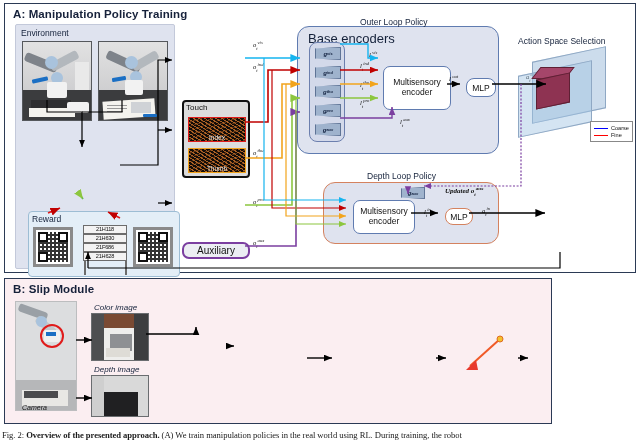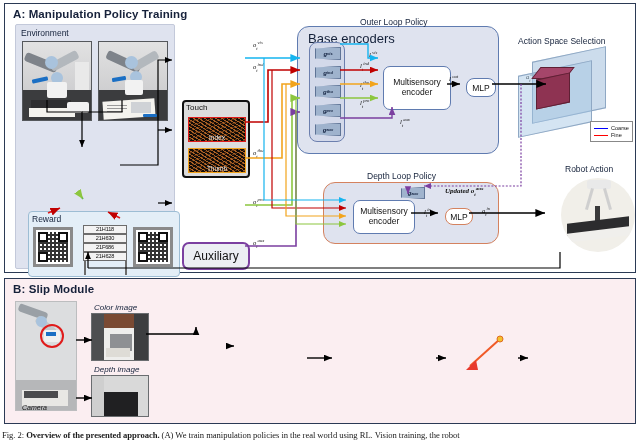--- a/index.html
+++ b/index.html
@@ -12,21 +12,21 @@
   }
   .fig { position:absolute; left:0; top:0; width:640px; height:448px; }
 
   
   .panel {
     position:absolute;
     border:1.5px solid #2b3a55;
     background:#eef0f6;
   }
   .panelA { left:4px; top:3px; width:632px; height:270px; background:#ffffff; }
-  .panelB { left:4px; top:278px; width:632px; height:146px; background:#fbeef1; }
+  .panelB { left:4px; top:278px; width:548px; height:146px; background:#fbeef1; }
 
   .panel-title {
     position:absolute; left:8px; top:4px;
     font-size:11.5px; font-weight:bold; color:#16213a;
     letter-spacing:.1px;
   }
   .panel-title .lead { font-weight:bold; }
 
   
   .envbox {
@@ -78,22 +78,22 @@
   }
   .shelf .leg { position:absolute; width:1.5px; background:#6c6c6c; }
 
   
   .sensor { position:absolute; border-radius:4px; }
   .sensorlbl { position:absolute; font-size:8px; color:#111; }
 
   .vision { left:177px; top:28px; width:68px; height:63px; border:2.2px solid #15b4ef; background:#e9eaec; }
   .touch  { left:177px; top:96px; width:68px; height:78px; border:2.2px solid #111; background:#dcdcdc; }
   .muscle { left:177px; top:178px; width:68px; height:54px; border:2.2px solid #8cc63f; background:#e9ecef; }
-  .aux    { left:177px; top:238px; width:68px; height:28px; border:2.2px solid #7b3fa0; background:#eceef3; border-radius:7px;
-            display:flex;align-items:center;justify-content:center;font-size:12px;color:#111;}
+  .aux    { left:177px; top:238px; width:68px; height:17px; border:2.2px solid #7b3fa0; background:#eceef3; border-radius:7px;
+            display:flex;align-items:center;justify-content:center;font-size:10px;color:#111;}
 
   .tpad { position:absolute; left:4px; width:58px; height:25px; background:#120c08; overflow:hidden; }
   .tpad.i { top:15px; border:1.6px solid #e01b1b; }
   .tpad.t { top:46px; border:1.6px solid #f2a41c; }
   .tpad .tex {
     position:absolute; inset:0;
     background:
       repeating-linear-gradient(32deg, rgba(196,110,40,.85) 0 1px, transparent 1px 3px),
       repeating-linear-gradient(-20deg, rgba(150,80,30,.55) 0 1px, transparent 1px 4px);
   }
@@ -339,31 +339,20 @@
           <span class="sw"></span>
           <span>Coarse</span>
         </div>
         <div>
           <span class="sw f"></span>
           <span>Fine</span>
         </div>
       </div>
     </div>
 
-    <div class="rabox">
-      <div class="lbl" style="left:12px; top:0px;">Robot Action</div>
-      <div class="circlephoto">
-        <div style="position:absolute;left:26px;top:2px;width:24px;height:9px;background:#e9e9e9;border-radius:2px;"></div>
-        <div style="position:absolute;left:27px;top:10px;width:3px;height:22px;background:#cfcfcf;transform:rotate(16deg);"></div>
-        <div style="position:absolute;left:45px;top:10px;width:3px;height:22px;background:#cfcfcf;transform:rotate(-16deg);"></div>
-        <div style="position:absolute;left:34px;top:28px;width:5px;height:16px;background:#3a3a3a;"></div>
-        <div style="position:absolute;left:6px;top:42px;width:62px;height:12px;background:#2c2c2e;transform:skewY(-7deg);"></div>
-        <div style="position:absolute;left:4px;top:52px;width:66px;height:9px;background:#f0efec;transform:skewY(-7deg);"></div>
-      </div>
-    </div>
   </div>
 
   <div class="panel panelB">
     <div class="panel-title">
       <span class="lead">B:</span>
       <span>Slip Module</span>
     </div>
 
     <div class="bphoto" style="left:10px; top:22px; width:62px; height:110px; background:#d5d6d8; border-color:#bcbdbf;">
       <div style="position:absolute;left:0;top:0;right:0;bottom:30px;background:#dcdddf;"></div>
@@ -469,16 +458,16 @@
     <path d="M476,360 L466,370 L478,370 z" fill="#e8392c"></path>
 
     <path d="M48,213 L60,208" stroke="#e01b1b" fill="none" stroke-width="1.6" marker-end="url(#ard)"></path>
     <path d="M120,218 L108,212" stroke="#e01b1b" fill="none" stroke-width="1.6" marker-end="url(#ard)"></path>
     <path d="M78,192 L83,199" stroke="#4caf50" fill="none" stroke-width="1.6" marker-end="url(#agr)"></path>
   </svg>
 
   <div class="caption">
     <span>Fig. 2:</span>
     <b>Overview of the presented approach.</b>
-    <span>(A) We train manipulation policies in the real world using RL. Vision training, the robot</span>
+    <span>(A) We train manipulation policies in the real world using RL. During training, the robot</span>
   </div>
 
 </div>
 
 </body></html>

